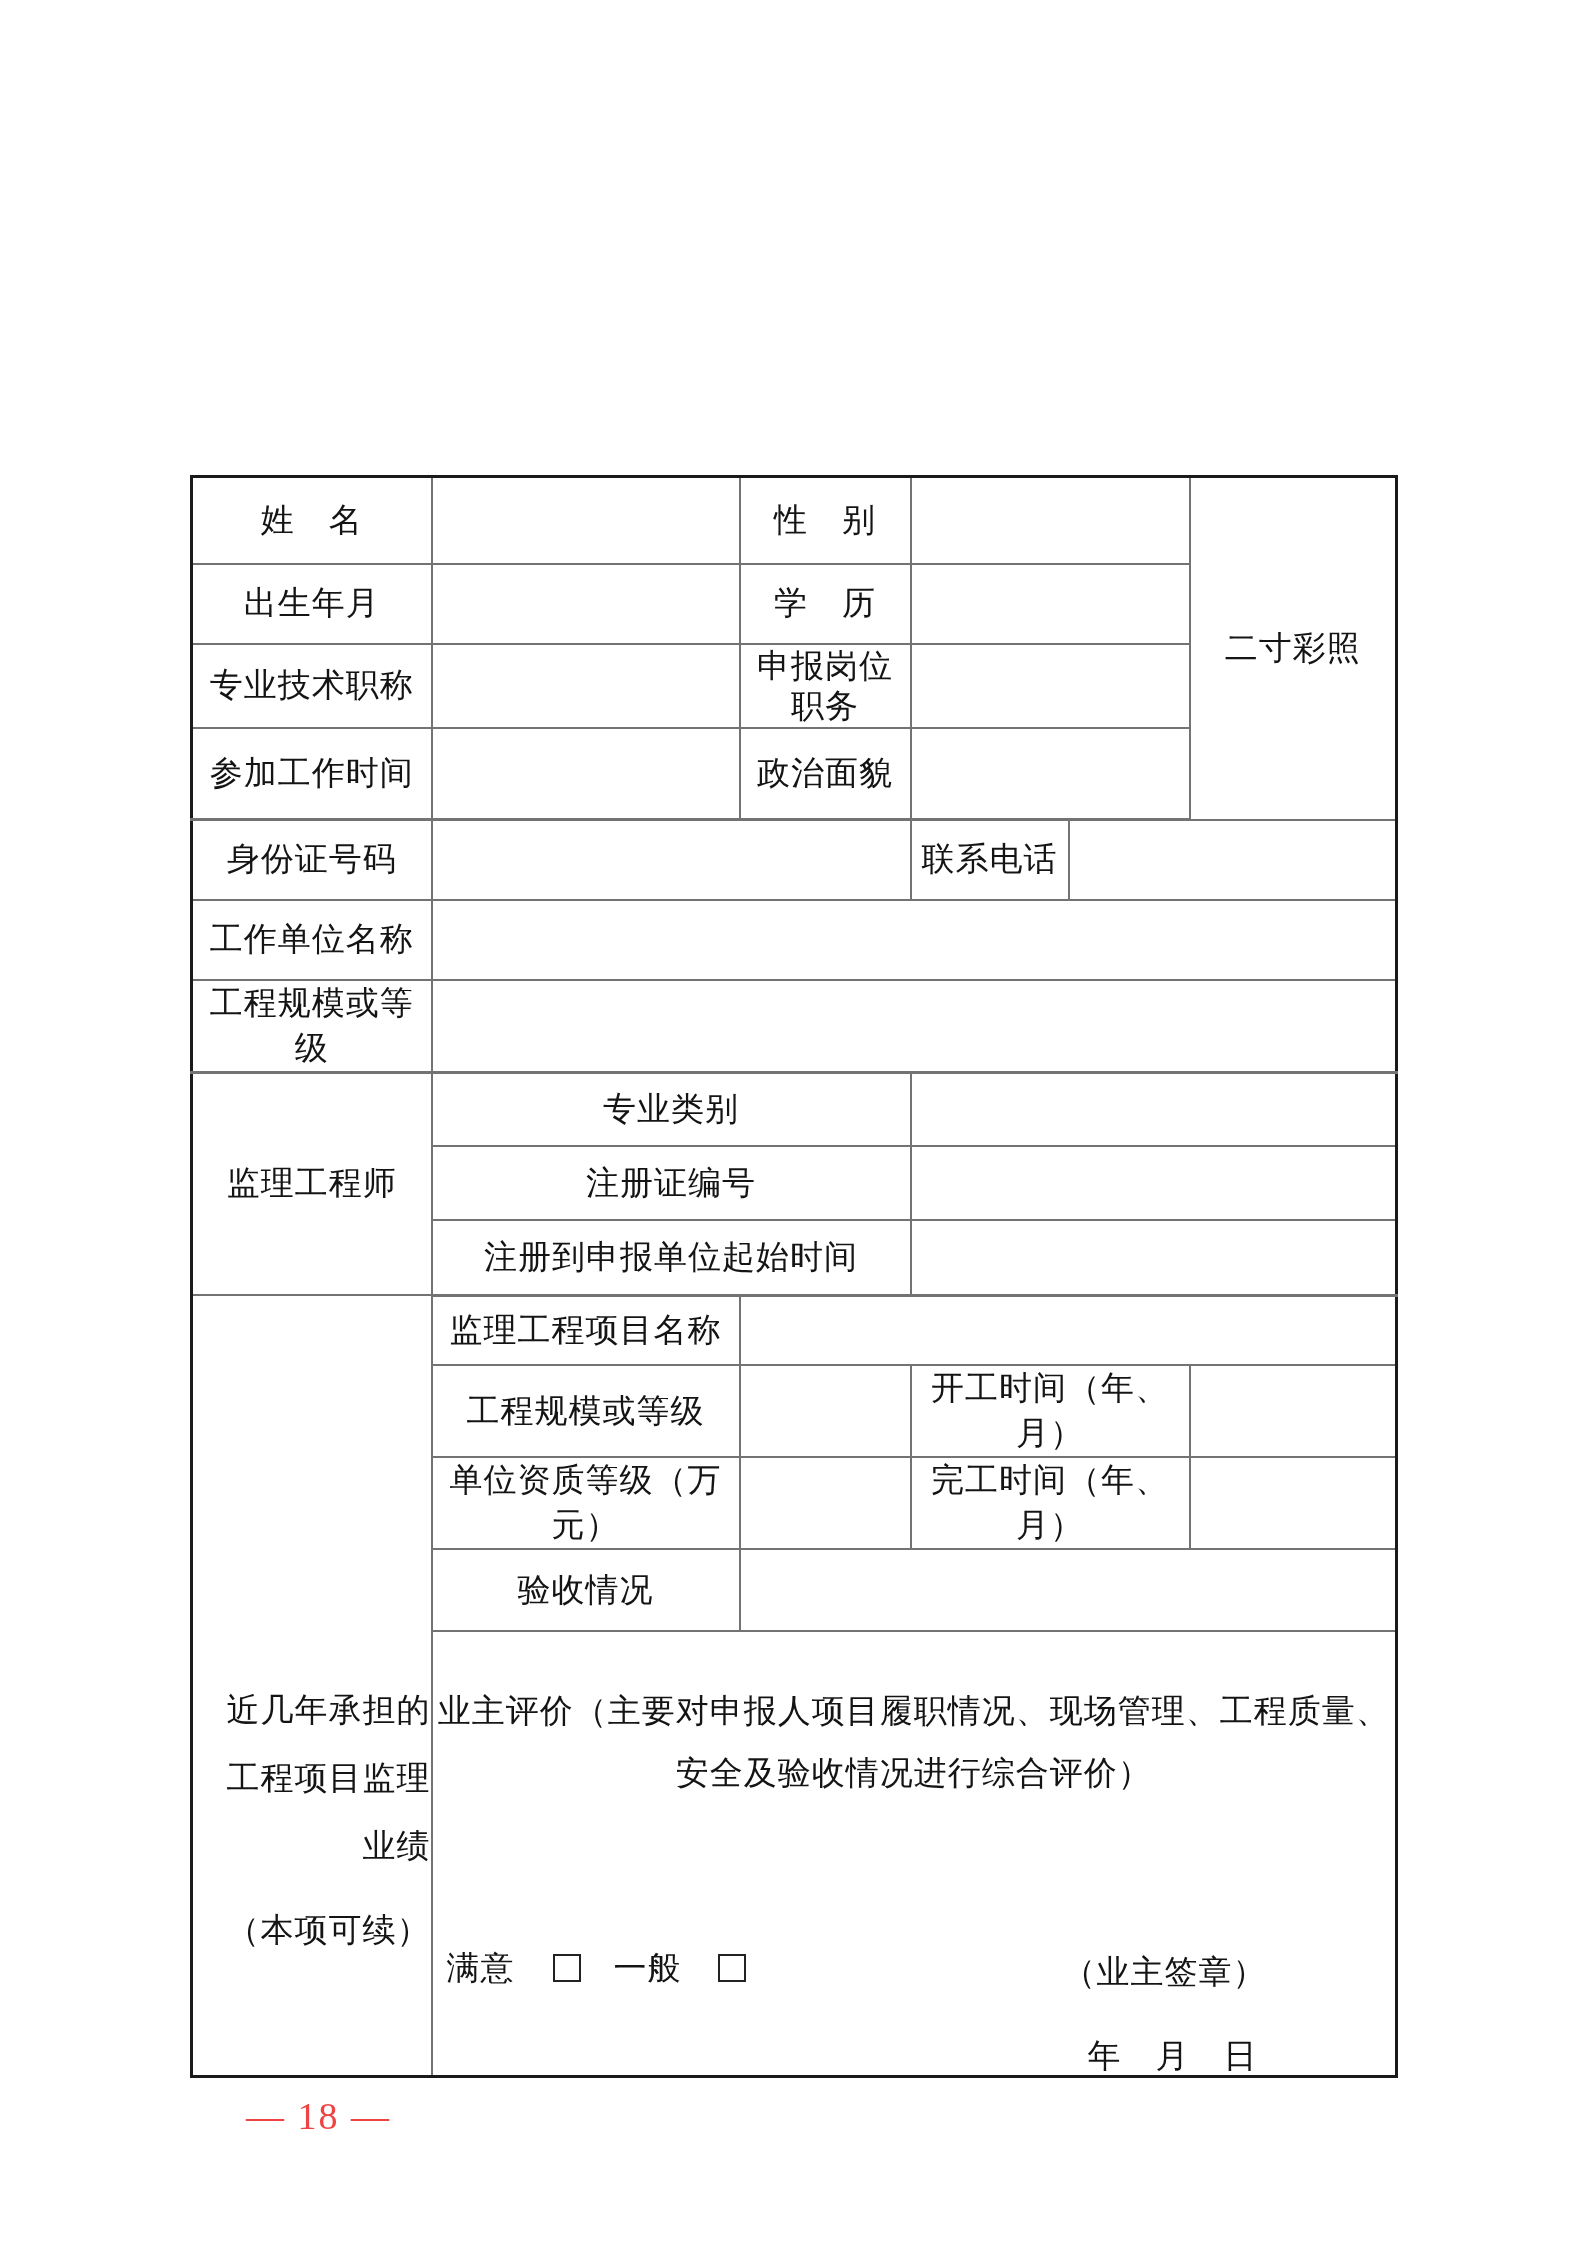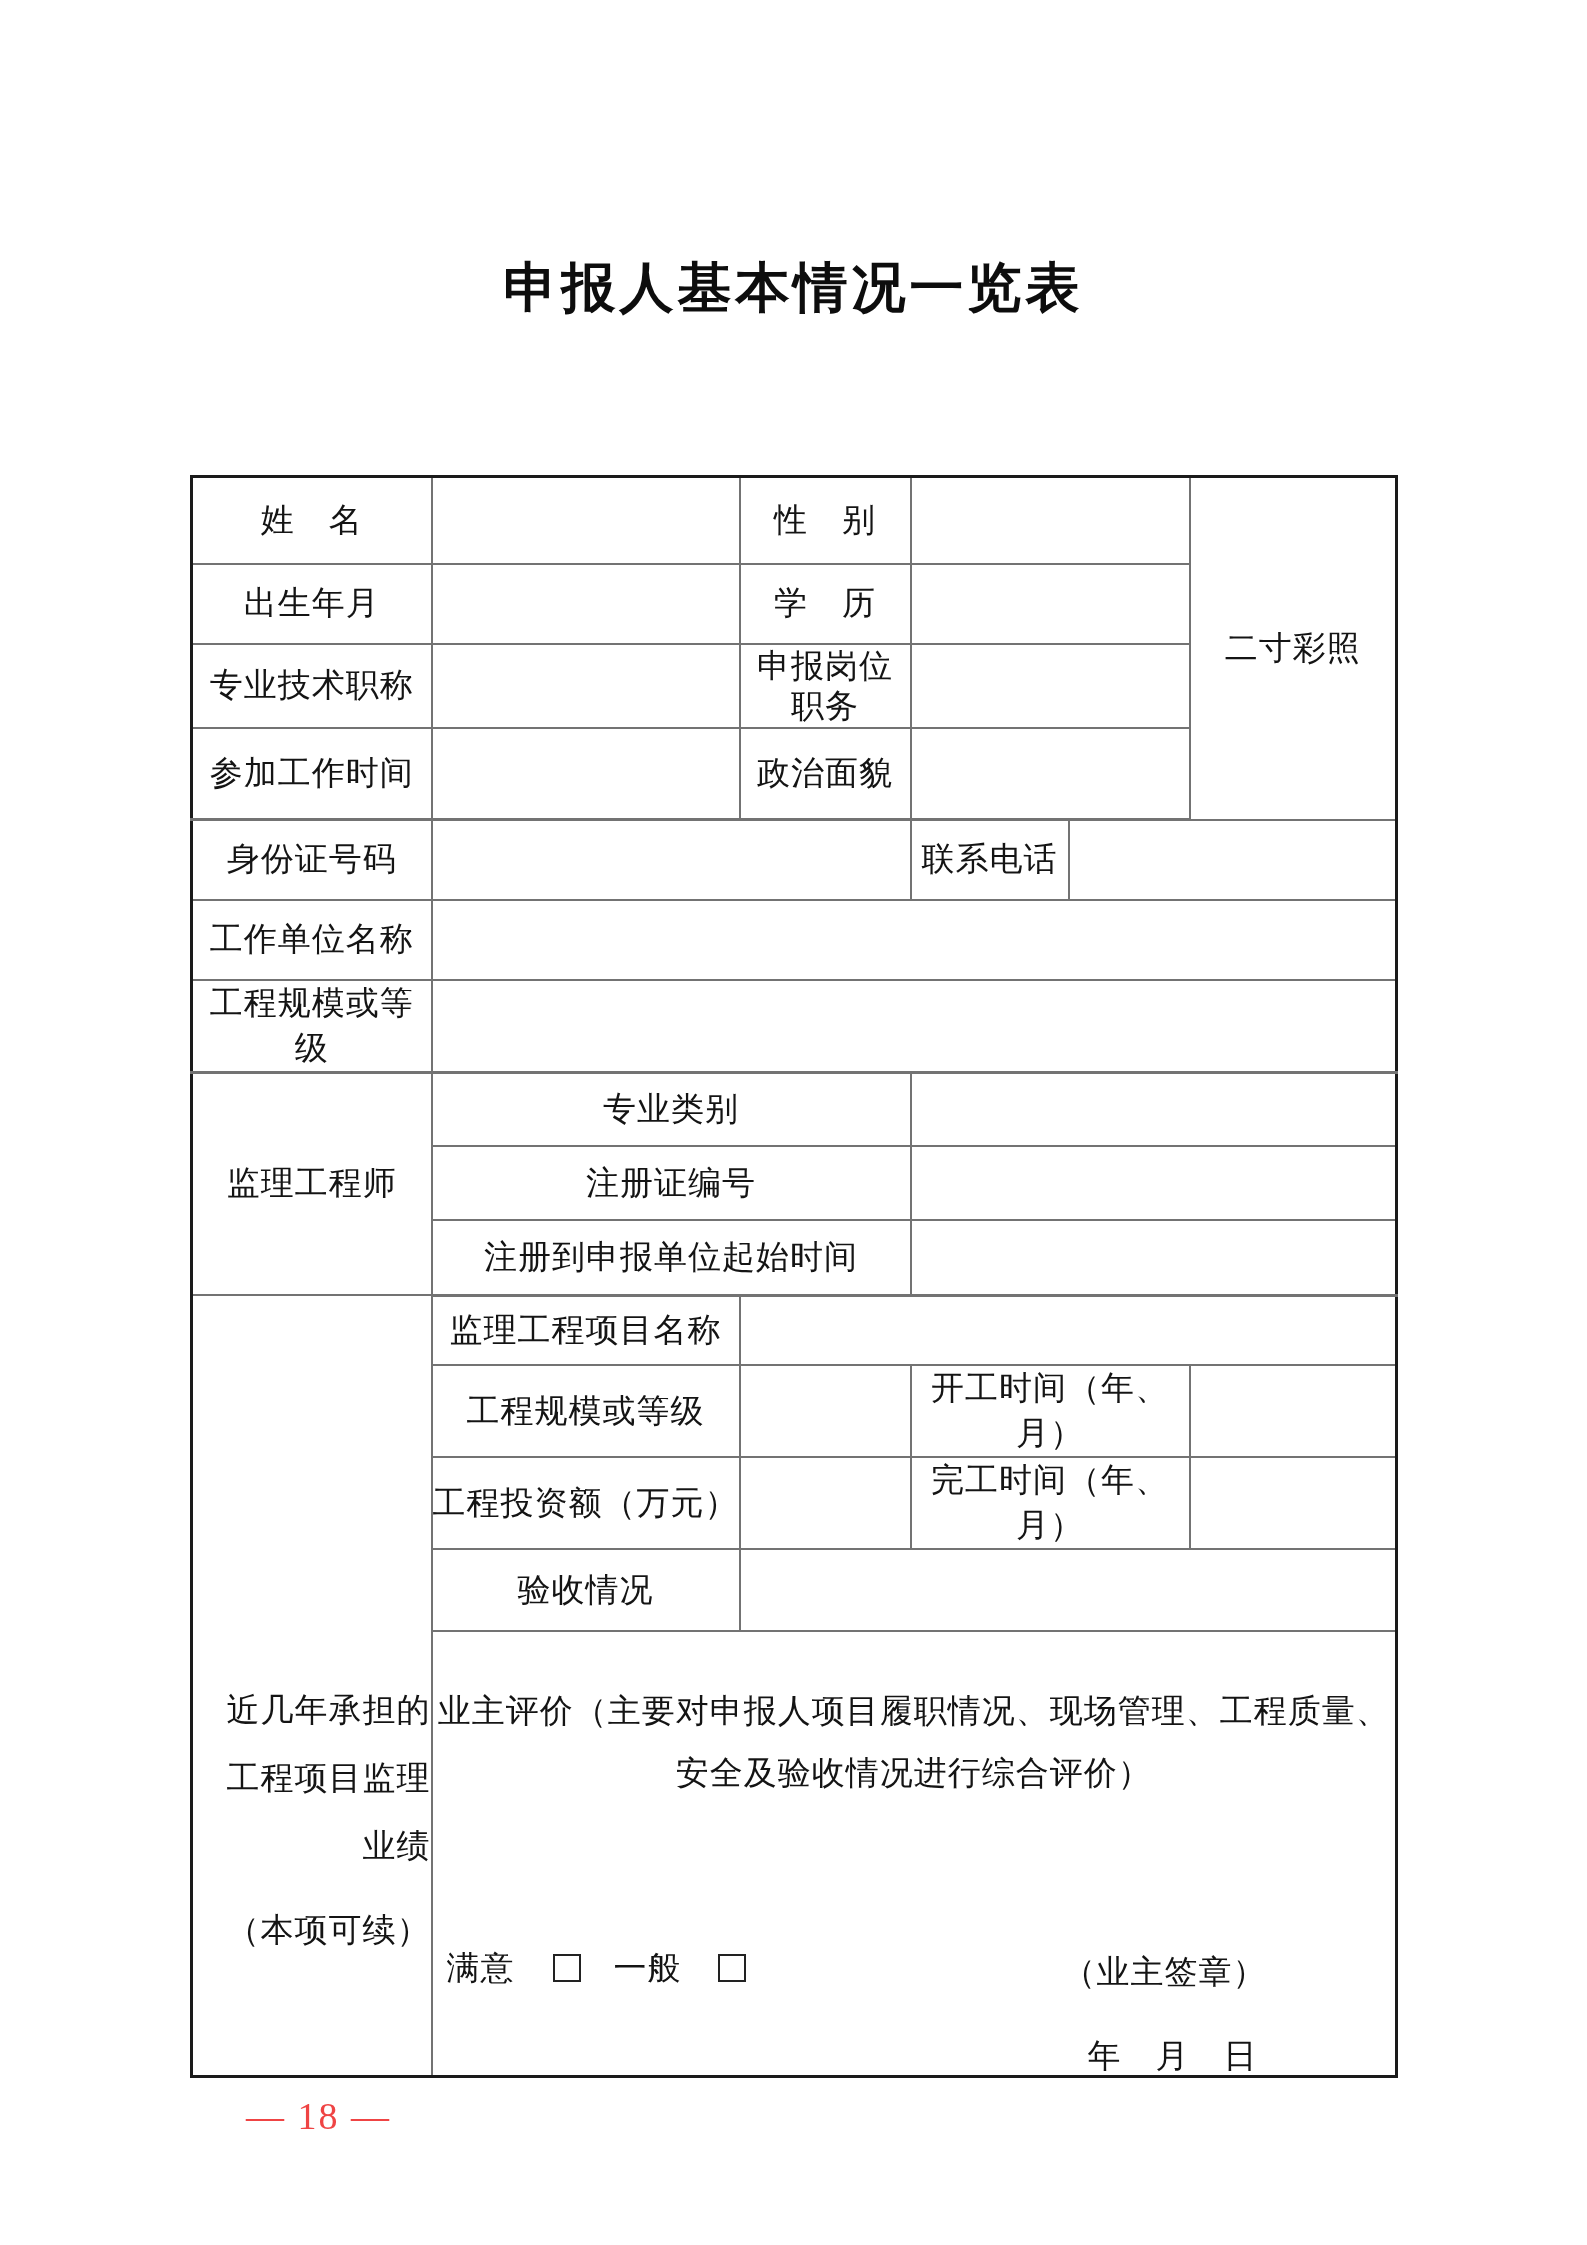--- a/index.html
+++ b/index.html
@@ -109,21 +109,20 @@
     font-size: 38px;
     letter-spacing: 2px;
     color: #ef4444;
   }
 </style>
 </head>
 <body>
 
 <div class="page">
 
-  <div class="doc-title">申报人基本情况一览表</div>
 
   <table class="form">
     <colgroup>
       <col style="width:240px">
       <col style="width:308px">
       <col style="width:171px">
       <col style="width:158px">
       <col style="width:121px">
       <col style="width:207px">
     </colgroup>
@@ -208,21 +207,21 @@
     </tr>
 
     <tr style="height:70px">
       <td class="lbl">工程规模或等级</td>
       <td class="val"></td>
       <td class="lbl" colspan="2">开工时间（年、月）</td>
       <td class="val"></td>
     </tr>
 
     <tr style="height:63px">
-      <td class="lbl">工程投资额（万元）</td>
+      <td class="lbl">单位资质等级（万元）</td>
       <td class="val"></td>
       <td class="lbl" colspan="2">完工时间（年、月）</td>
       <td class="val"></td>
     </tr>
 
     <tr style="height:82px">
       <td class="lbl">验收情况</td>
       <td class="val" colspan="4"></td>
     </tr>
 

